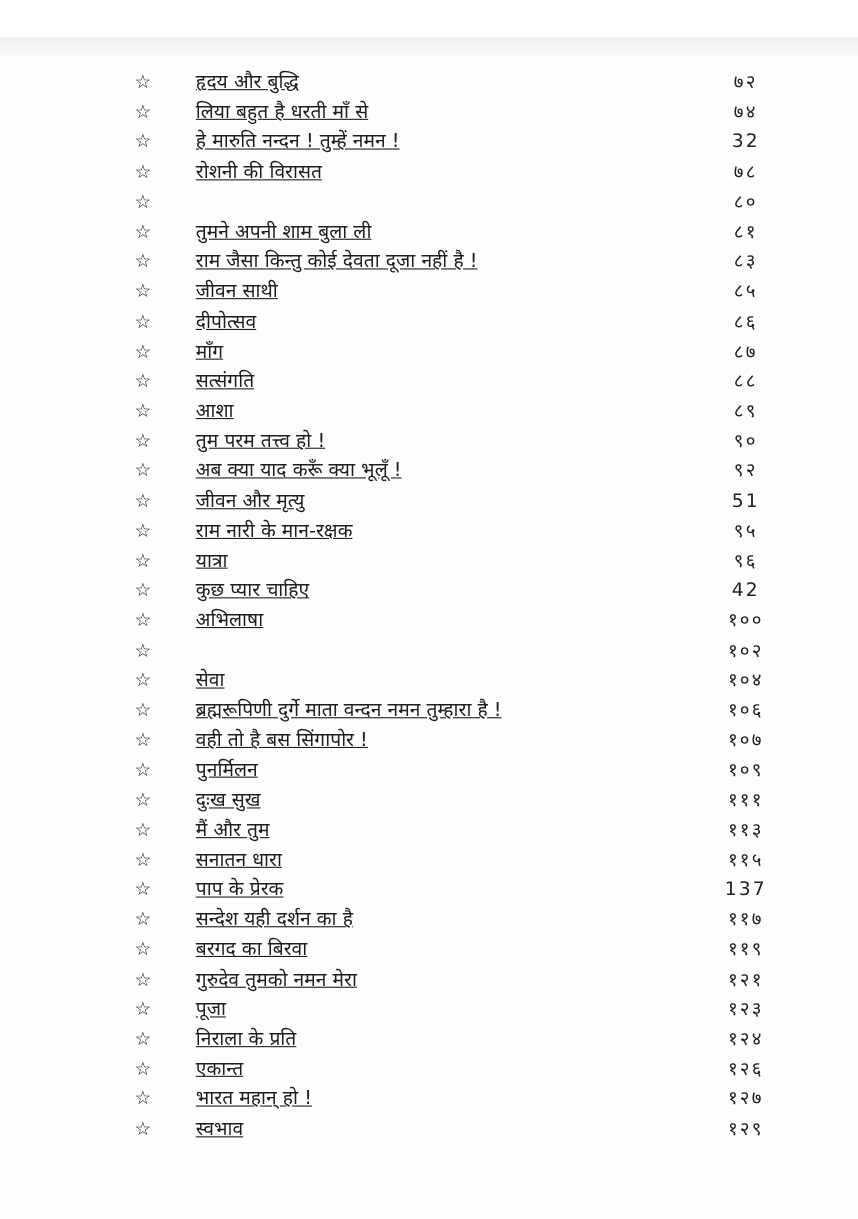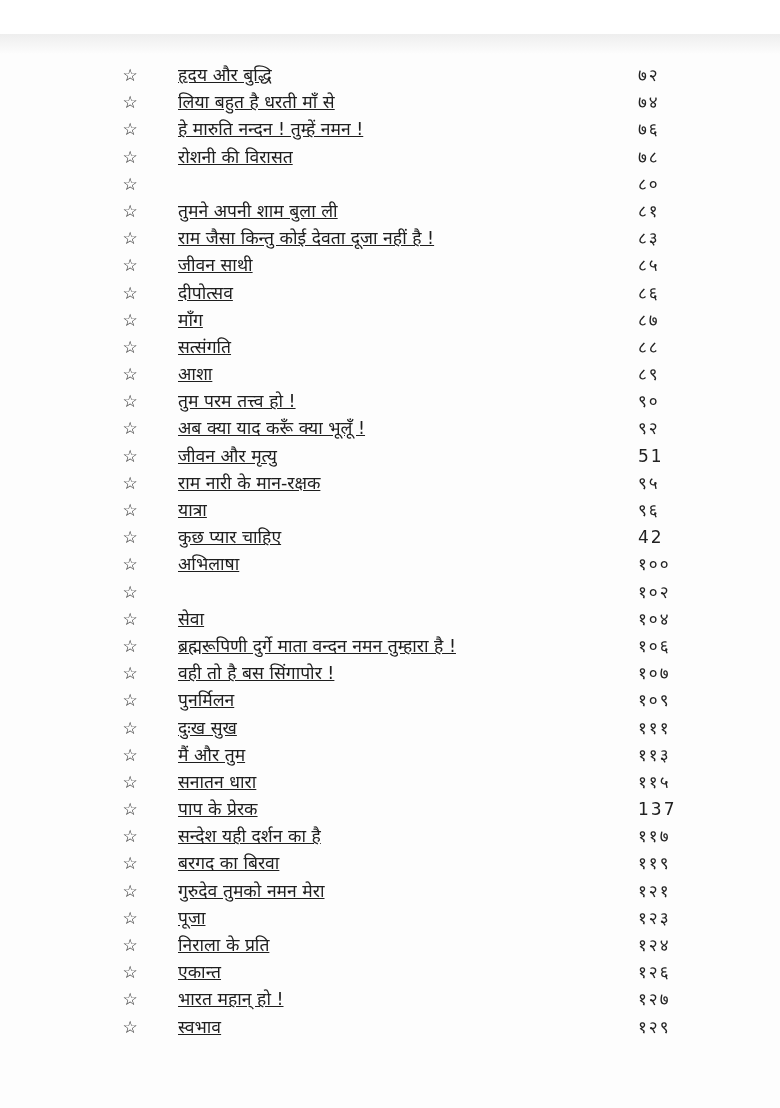--- a/index.html
+++ b/index.html
@@ -60,21 +60,21 @@
       left: 178px;
       font-size: 17.5px;
       white-space: nowrap;
       color: #1e1e1e;
       text-decoration: underline;
     }
     .page-no {
       position: absolute;
       right: 62px;
       width: 80px;
-      text-align: left;
+      text-align: center;
       font-size: 17px;
       letter-spacing: 2px;
       color: #222;
     }
   </style>
 </head>
 <body>
 
 <div class="page">
   <div class="scan-top"></div>
@@ -90,21 +90,21 @@
 
   <li class="toc-row">
     <span class="star">☆</span>
     <span class="title">लिया बहुत है धरती माँ से</span>
     <span class="page-no">७४</span>
   </li>
 
   <li class="toc-row">
     <span class="star">☆</span>
     <span class="title">हे मारुति नन्दन ! तुम्हें नमन !</span>
-    <span class="page-no">७६</span>
+    <span class="page-no">32</span>
   </li>
 
   <li class="toc-row">
     <span class="star">☆</span>
     <span class="title">रोशनी की विरासत</span>
     <span class="page-no">७८</span>
   </li>
 
   <li class="toc-row">
     <span class="star">☆</span>

